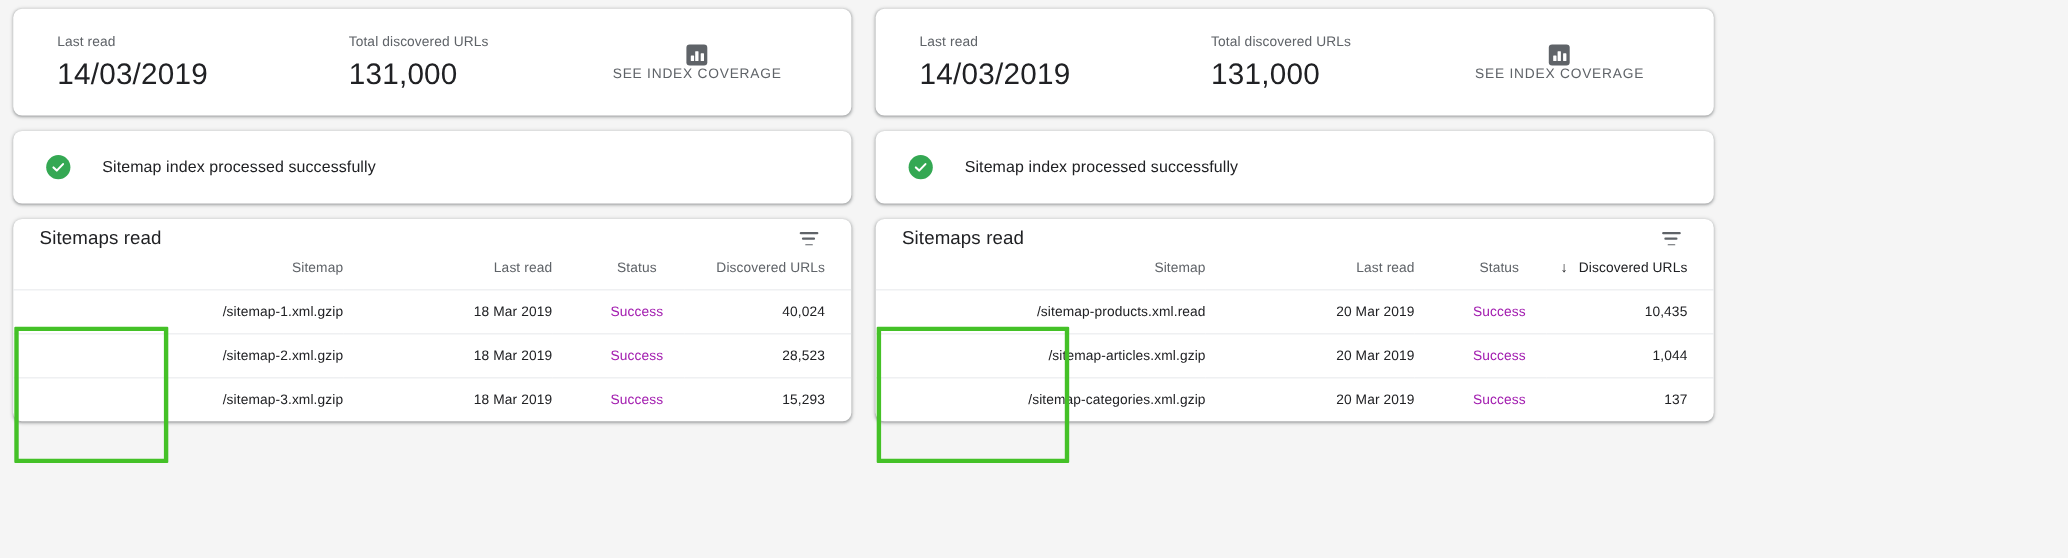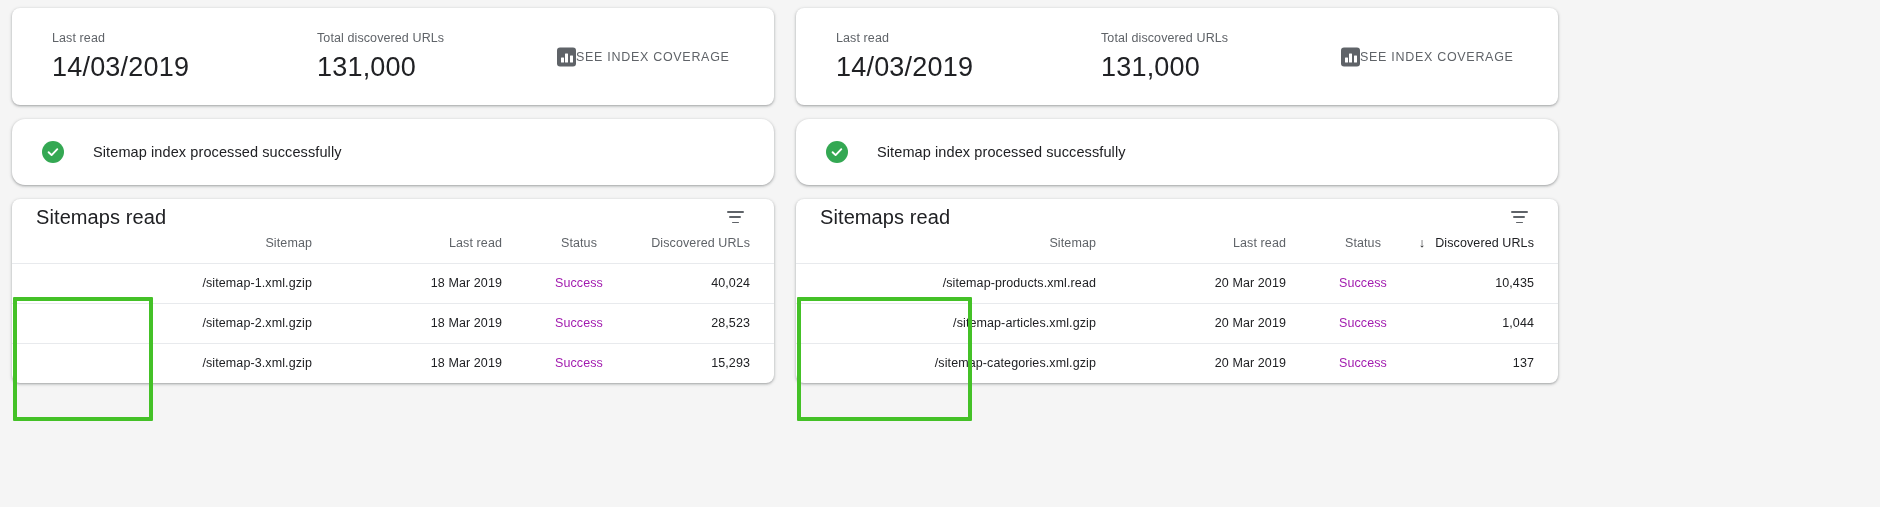--- a/index.html
+++ b/index.html
@@ -55,20 +55,21 @@
   .metric.total-urls { flex: 0 0 auto; }
   .coverage-link {
     position: absolute;
     left: 545px;
     top: 50%;
     transform: translateY(-50%);
     display: flex;
     align-items: center;
     gap: 0;
     cursor: pointer;
+    flex-direction: column;
   }
   .coverage-icon {
     width: 19px; height: 19px;
     background: #5f6368;
     border-radius: 3px;
     display: flex;
     align-items: flex-end;
     justify-content: center;
     gap: 1.5px;
     padding: 0 3px 4px 3px;
@@ -84,21 +85,20 @@
     font-weight: 500;
     white-space: nowrap;
   }
 
   
   .banner {
     height: 66px;
     display: flex;
     align-items: center;
     padding: 0 30px;
-    border-radius: 13px;
   }
   .check-icon {
     width: 22px; height: 22px;
     border-radius: 50%;
     background: #34a853;
     display: flex;
     align-items: center;
     justify-content: center;
     flex: 0 0 auto;
   }
@@ -112,21 +112,21 @@
 
   
   .table-card { flex: 1; overflow: hidden; display: flex; flex-direction: column; }
   .table-head {
     height: 64px;
     display: flex;
     align-items: center;
     justify-content: space-between;
     padding: 0 24px 0 24px;
   }
-  .table-title { font-size: 20px; color: #202124; letter-spacing: .1px; }
+  .table-title { font-size: 17px; color: #202124; letter-spacing: .1px; }
   .filter-icon {
     width: 22px; height: 22px;
     display: flex;
     flex-direction: column;
     align-items: center;
     justify-content: center;
     gap: 3.5px;
     cursor: pointer;
     margin-right: 4px;
   }

